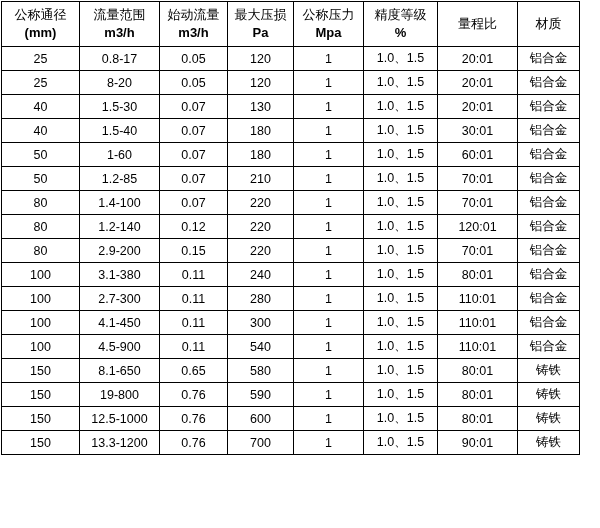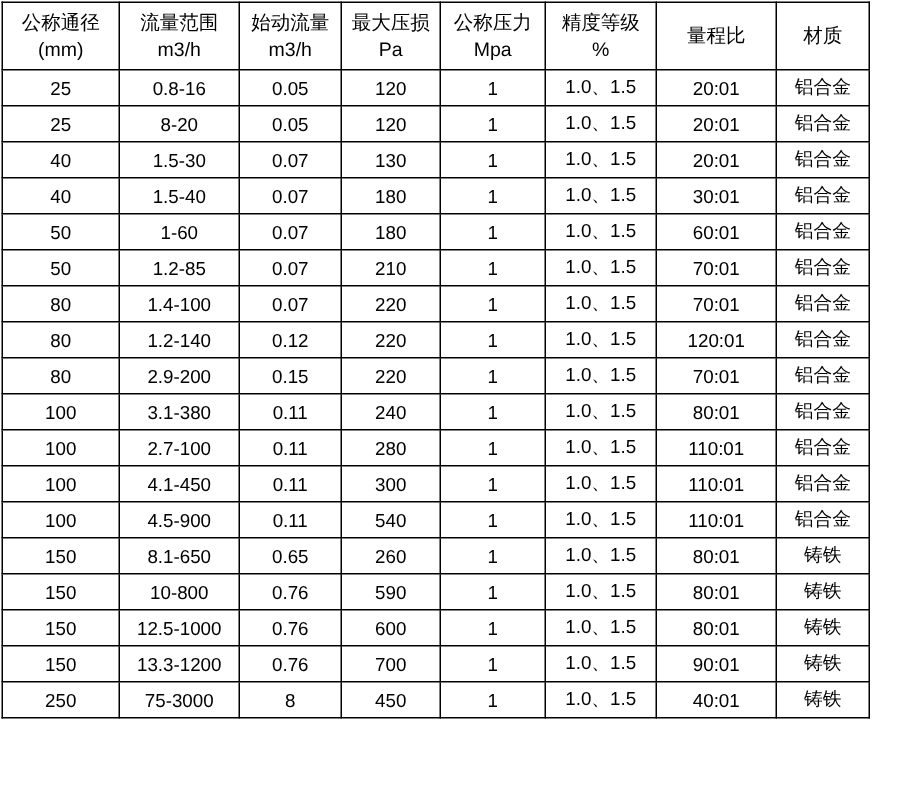--- a/index.html
+++ b/index.html
@@ -31,21 +31,21 @@
     height: 44px;
     font-size: 13px;
     line-height: 1.35;
     font-weight: bold;
   }
   thead th .hdr-main {
     display: block;
   }
   thead th .hdr-sub {
     display: block;
-    font-weight: normal;
+    font-weight: bold;
     text-align: center;
   }
   tbody td {
     height: 23px;
     font-size: 12.5px;
   }
   
   col.c0 { width: 78px; }
   col.c1 { width: 80px; }
   col.c2 { width: 68px; }
@@ -99,21 +99,21 @@
           <span class="hdr-main">量程比</span>
         </th>
         <th>
           <span class="hdr-main">材质</span>
         </th>
       </tr>
   </thead>
   <tbody>
       <tr>
         <td>25</td>
-        <td>0.8-16</td>
+        <td>0.8-17</td>
         <td>0.05</td>
         <td>120</td>
         <td>1</td>
         <td>1.0、1.5</td>
         <td>20:01</td>
         <td>铝合金</td>
       </tr>
       <tr>
         <td>25</td>
         <td>8-20</td>
@@ -199,21 +199,21 @@
         <td>3.1-380</td>
         <td>0.11</td>
         <td>240</td>
         <td>1</td>
         <td>1.0、1.5</td>
         <td>80:01</td>
         <td>铝合金</td>
       </tr>
       <tr>
         <td>100</td>
-        <td>2.7-100</td>
+        <td>2.7-300</td>
         <td>0.11</td>
         <td>280</td>
         <td>1</td>
         <td>1.0、1.5</td>
         <td>110:01</td>
         <td>铝合金</td>
       </tr>
       <tr>
         <td>100</td>
         <td>4.1-450</td>
@@ -231,29 +231,29 @@
         <td>540</td>
         <td>1</td>
         <td>1.0、1.5</td>
         <td>110:01</td>
         <td>铝合金</td>
       </tr>
       <tr>
         <td>150</td>
         <td>8.1-650</td>
         <td>0.65</td>
-        <td>260</td>
-        <td>1</td>
-        <td>1.0、1.5</td>
-        <td>80:01</td>
-        <td>铸铁</td>
-      </tr>
-      <tr>
-        <td>150</td>
-        <td>10-800</td>
+        <td>580</td>
+        <td>1</td>
+        <td>1.0、1.5</td>
+        <td>80:01</td>
+        <td>铸铁</td>
+      </tr>
+      <tr>
+        <td>150</td>
+        <td>19-800</td>
         <td>0.76</td>
         <td>590</td>
         <td>1</td>
         <td>1.0、1.5</td>
         <td>80:01</td>
         <td>铸铁</td>
       </tr>
       <tr>
         <td>150</td>
         <td>12.5-1000</td>
@@ -265,26 +265,16 @@
         <td>铸铁</td>
       </tr>
       <tr>
         <td>150</td>
         <td>13.3-1200</td>
         <td>0.76</td>
         <td>700</td>
         <td>1</td>
         <td>1.0、1.5</td>
         <td>90:01</td>
-        <td>铸铁</td>
-      </tr>
-      <tr>
-        <td>250</td>
-        <td>75-3000</td>
-        <td>8</td>
-        <td>450</td>
-        <td>1</td>
-        <td>1.0、1.5</td>
-        <td>40:01</td>
         <td>铸铁</td>
       </tr>
     </tbody>
 </table>
 
 </body></html>

